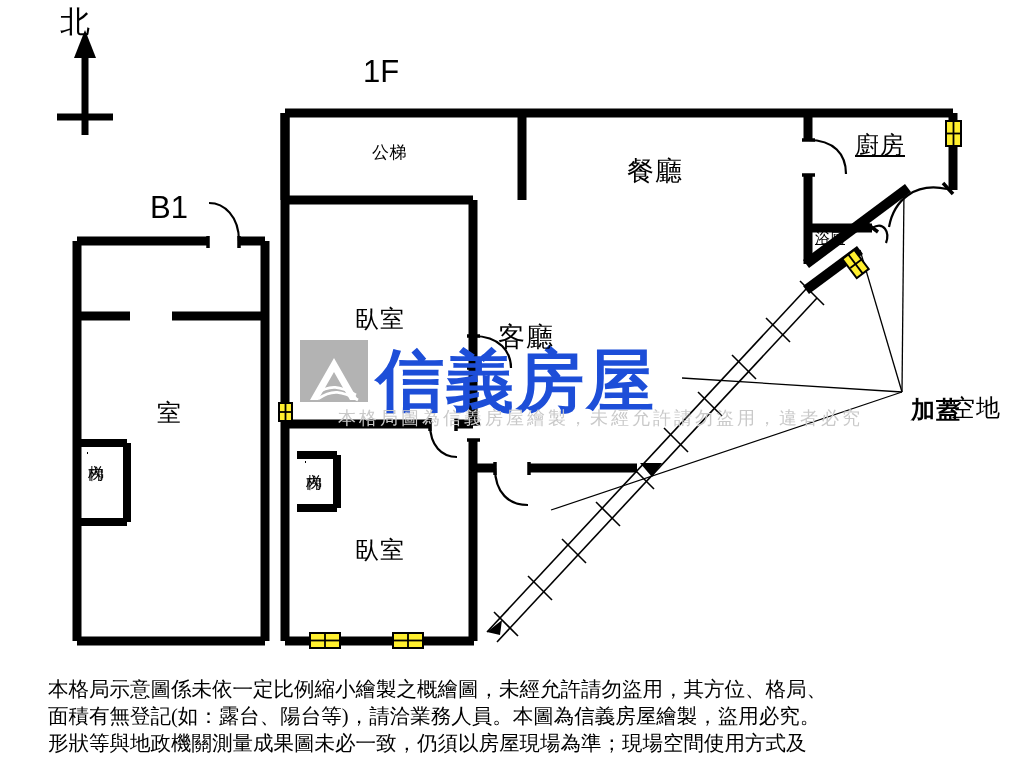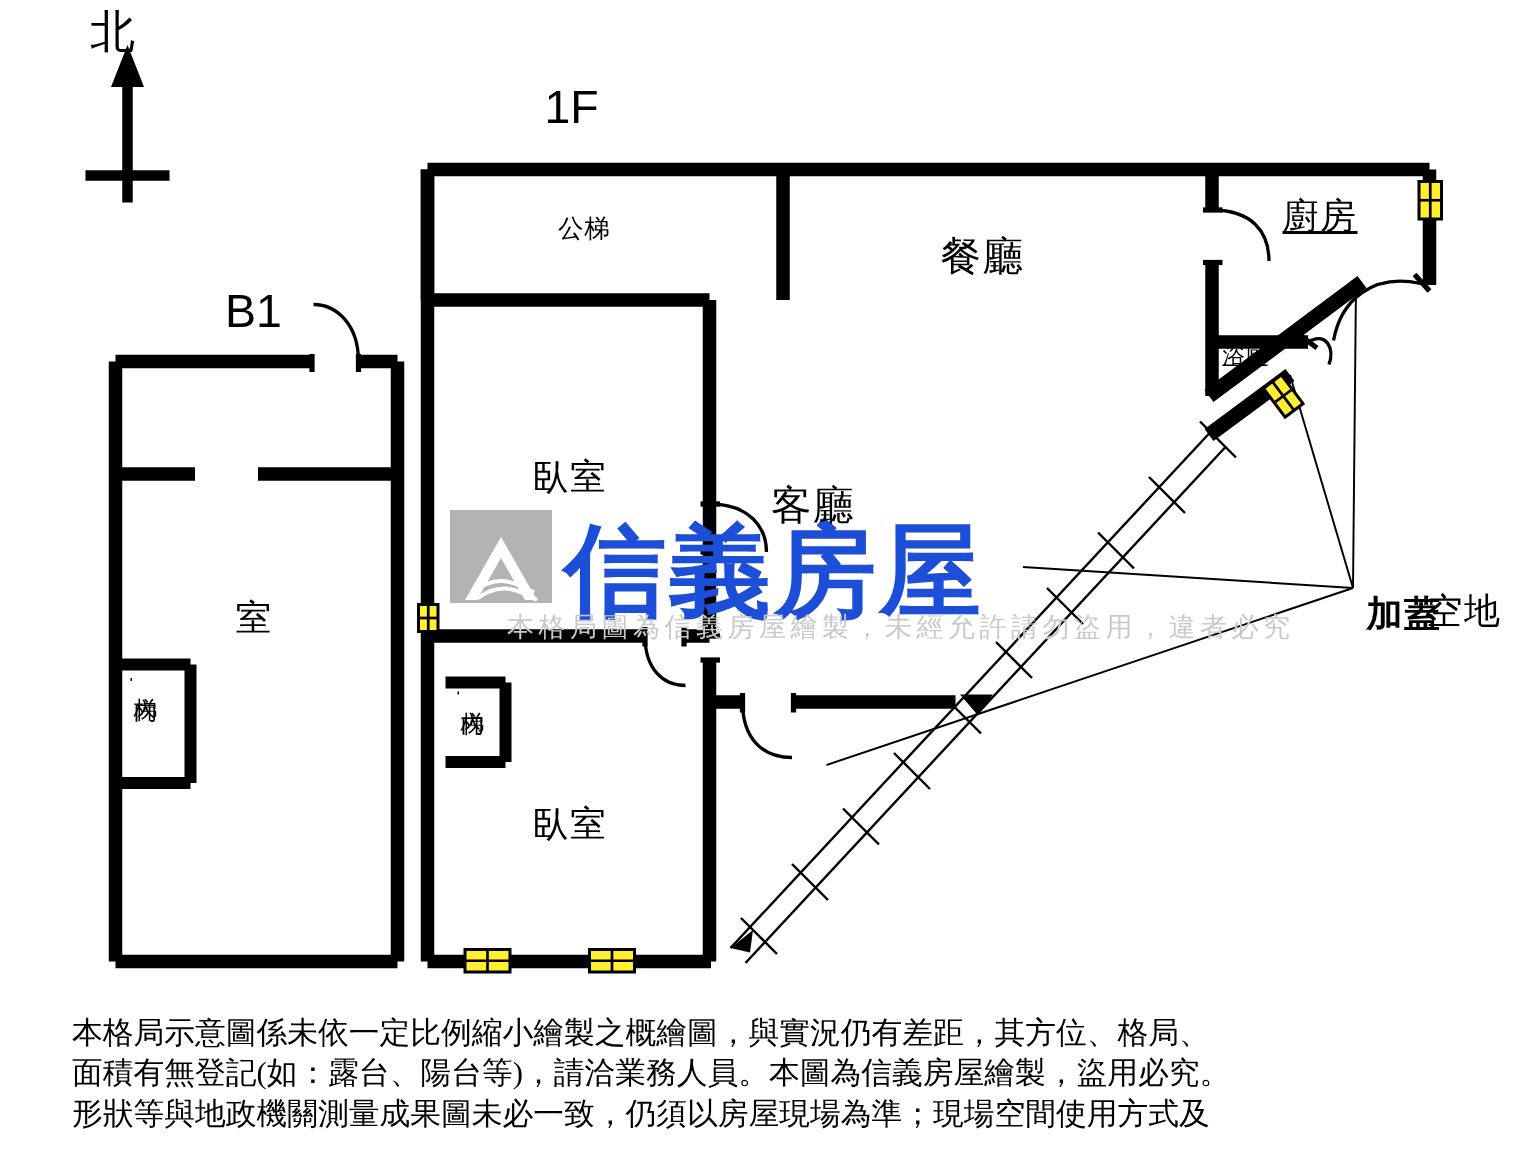--- a/index.html
+++ b/index.html
@@ -299,25 +299,25 @@
   <div class="lbl lbl-room-md" style="left:157px; top:401px;">室</div>
   <div class="lbl lbl-room-xs lbl-vert" style="left:88px; top:452px;">內梯</div>
 
   <div class="lbl lbl-room-sm" style="left:372px; top:144px;">公梯</div>
   <div class="lbl lbl-room-lg" style="left:627px; top:157px;">餐廳</div>
   <div class="lbl lbl-room-md" style="left:855px; top:133px;text-decoration:underline;">廚房</div>
   <div class="lbl lbl-room-xs" style="left:815px; top:231px;">浴廁</div>
 
   <div class="lbl lbl-room-md" style="left:355px; top:307px;">臥室</div>
   <div class="lbl lbl-room-md" style="left:355px; top:538px;">臥室</div>
-  <div class="lbl lbl-room-lg" style="left:498px; top:323px;margin-left:16px;">客廳</div>
+  <div class="lbl lbl-room-lg" style="left:498px; top:323px;">客廳</div>
   <div class="lbl lbl-room-xs lbl-vert" style="left:306px; top:461px;">內梯</div>
 
   <div class="lbl lbl-room-md" style="left:951px; top:366px;margin-top:30px;">空地</div>
   <div class="lbl lbl-room-md" style="left:911px; top:398px;font-weight:bold;">加蓋</div>
 
   <div id="disclaimer">
-    <div>本格局示意圖係未依一定比例縮小繪製之概繪圖，與實況仍有差距，其方位、格局、</div>
+    <div>本格局示意圖係未依一定比例縮小繪製之概繪圖，未經允許請勿盜用，其方位、格局、</div>
     <div>面積有無登記(如：露台、陽台等)，請洽業務人員。本圖為信義房屋繪製，盜用必究。</div>
     <div>形狀等與地政機關測量成果圖未必一致，仍須以房屋現場為準；現場空間使用方式及</div>
   </div>
 
 </div>
 
 </body></html>

